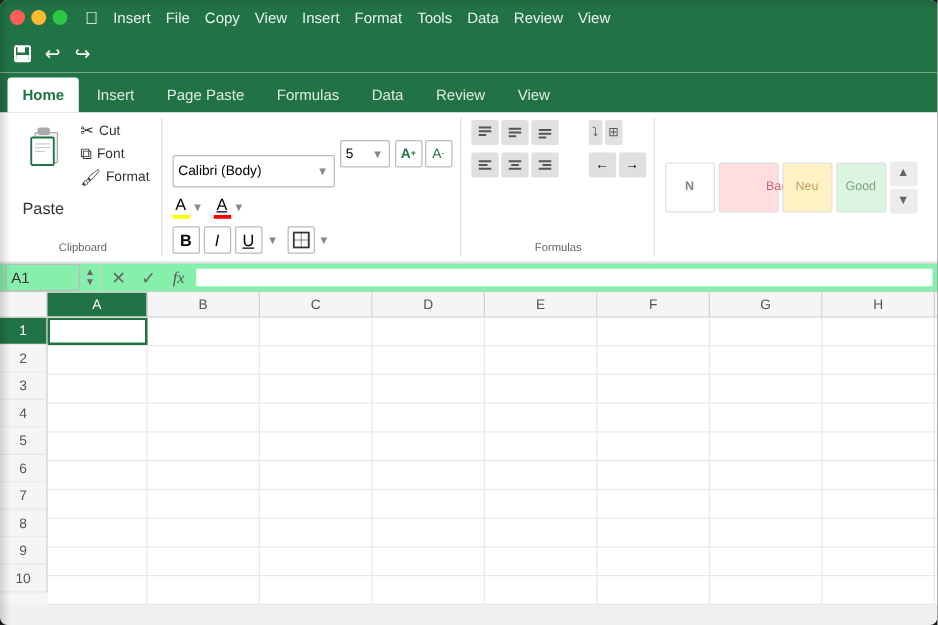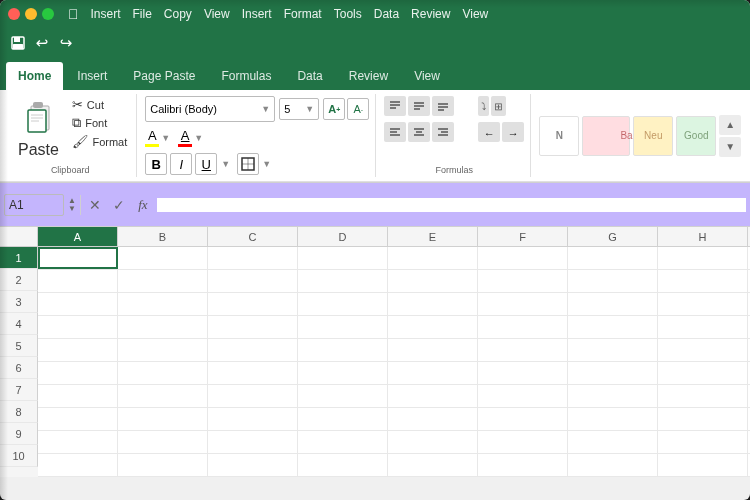--- a/index.html
+++ b/index.html
@@ -170,23 +170,23 @@
       min-height: 52px;
     }
 
     .paste-icon {
       font-size: 28px;
       color: #217346;
       line-height: 1;
     }
 
     .paste-label {
-      font-size: 16px;
+      font-size: 13px;
       color: #333;
-      margin-top: 2px;
+      margin-top: 20px;
     }
 
     .paste-small-btns {
       display: flex;
       flex-direction: column;
       gap: 1px;
       justify-content: center;
     }
 
     .small-ribbon-btn {
@@ -223,20 +223,21 @@
       border-radius: 2px;
       padding: 12px 4px;
       font-size: 12px;
       width: 130px;
       height: 22px;
       background: #fff;
       cursor: pointer;
       display: flex;
       align-items: center;
       justify-content: space-between;
+      margin-top: 28px;
     }
 
     .font-size-dropdown {
       border: 1px solid #bbb;
       border-radius: 2px;
       padding: 2px 4px;
       font-size: 12px;
       width: 40px;
       height: 22px;
       background: #fff;
@@ -339,23 +340,23 @@
       justify-content: center;
       font-size: 10px;
       cursor: pointer;
       border: 1px solid #ccc;
     }
 
     
     .formula-bar {
       display: flex;
       align-items: center;
-      background: #c4b5fd;
+      background: #86efac;
       border-bottom: 1px solid #d0d0d0;
-      height: 44px;
+      height: 23px;
       padding: 0 4px;
       gap: 4px;
     }
 
     .cell-ref-box {
       width: 60px;
       height: 22px;
       border: 1px solid #bbb;
       border-radius: 2px;
       font-size: 12px;

